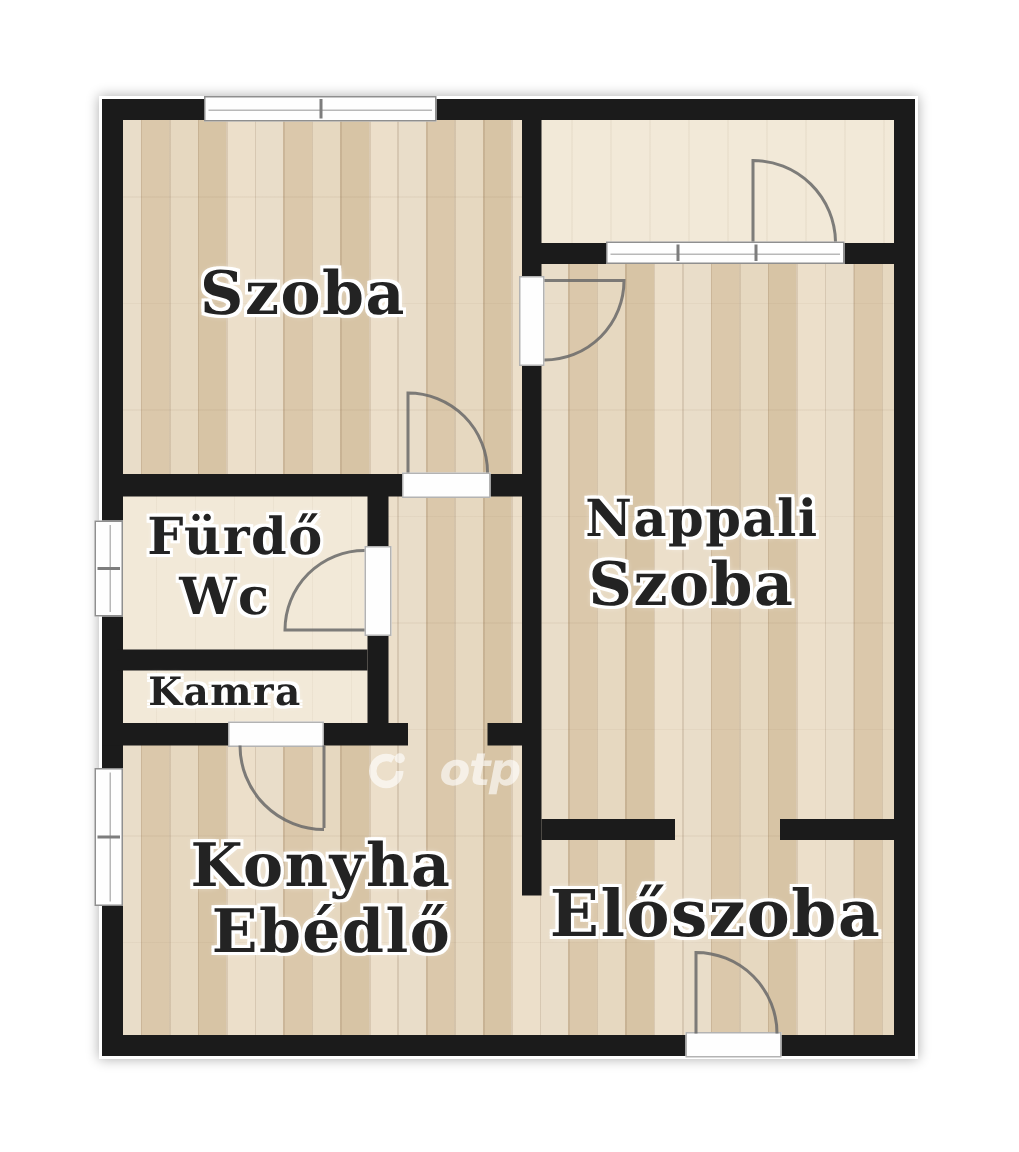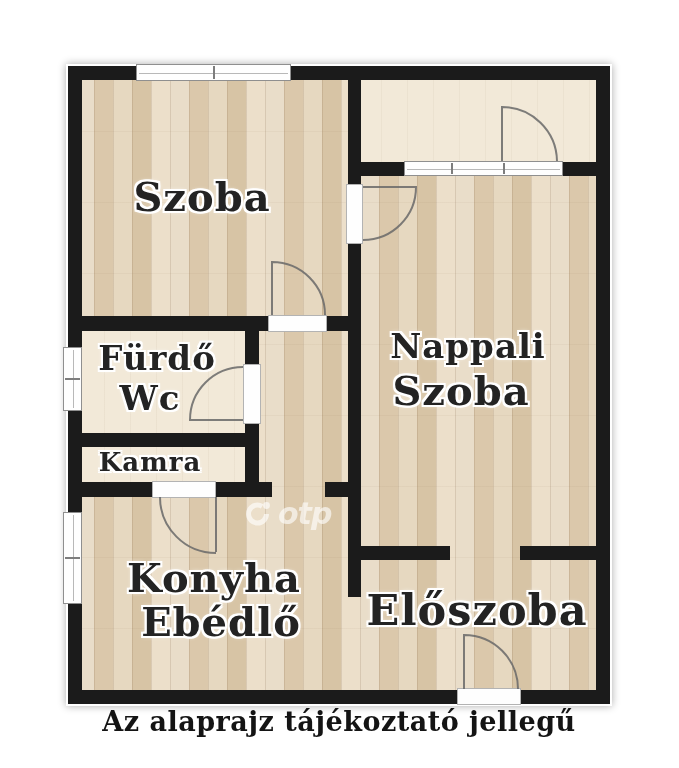--- a/index.html
+++ b/index.html
@@ -28,21 +28,21 @@
   .room-label{position:absolute;transform:translate(-50%,-50%);font-weight:bold;color:#232323;
     white-space:nowrap;z-index:8;letter-spacing:1px;
     text-shadow:-2px -2px 0 #fff,2px -2px 0 #fff,-2px 2px 0 #fff,2px 2px 0 #fff,
                 0 -2px 0 #fff,0 2px 0 #fff,-2px 0 0 #fff,2px 0 0 #fff,0 0 5px #fff;}
   .caption{position:absolute;left:68px;top:706px;width:542px;text-align:center;
     font-weight:bold;font-size:27px;color:#141414;z-index:8;letter-spacing:.5px;}
   
   .arcs{position:absolute;left:0;top:0;z-index:6;}
   
   .watermark{position:absolute;left:244px;top:497px;height:32px;display:flex;align-items:center;
-    gap:7px;z-index:7;font-family:"DejaVu Sans",sans-serif;font-style:italic;}
+    gap:22px;z-index:7;font-family:"DejaVu Sans",sans-serif;font-style:italic;}
   .wm-brand{font-weight:900;font-size:30px;color:rgba(255,255,255,.62);letter-spacing:-1px;}
   .wm-name{font-size:23px;font-weight:normal;color:rgba(255,255,255,.5);letter-spacing:0;}
 </style>
 </head>
 <body>
 
 <div class="stage">
 
   <div class="plan-shadow"></div>
 
@@ -109,15 +109,14 @@
   <span class="room-label" style="left:202px;top:196px;font-size:40px;">Szoba</span>
   <span class="room-label" style="left:157px;top:358px;font-size:34px;">Fürdő</span>
   <span class="room-label" style="left:150px;top:462px;font-size:26px;">Kamra</span>
   <span class="room-label" style="left:150px;top:398px;font-size:34px;">Wc</span>
   <span class="room-label" style="left:468px;top:346px;font-size:34px;">Nappali</span>
   <span class="room-label" style="left:461px;top:390px;font-size:40px;">Szoba</span>
   <span class="room-label" style="left:221px;top:621px;font-size:40px;">Ebédlő</span>
   <span class="room-label" style="left:214px;top:577px;font-size:40px;">Konyha</span>
   <span class="room-label" style="left:477px;top:610px;font-size:43px;">Előszoba</span>
 
-  <div class="caption">Az alaprajz tájékoztató jellegű</div>
 
 </div>
 
 </body></html>

